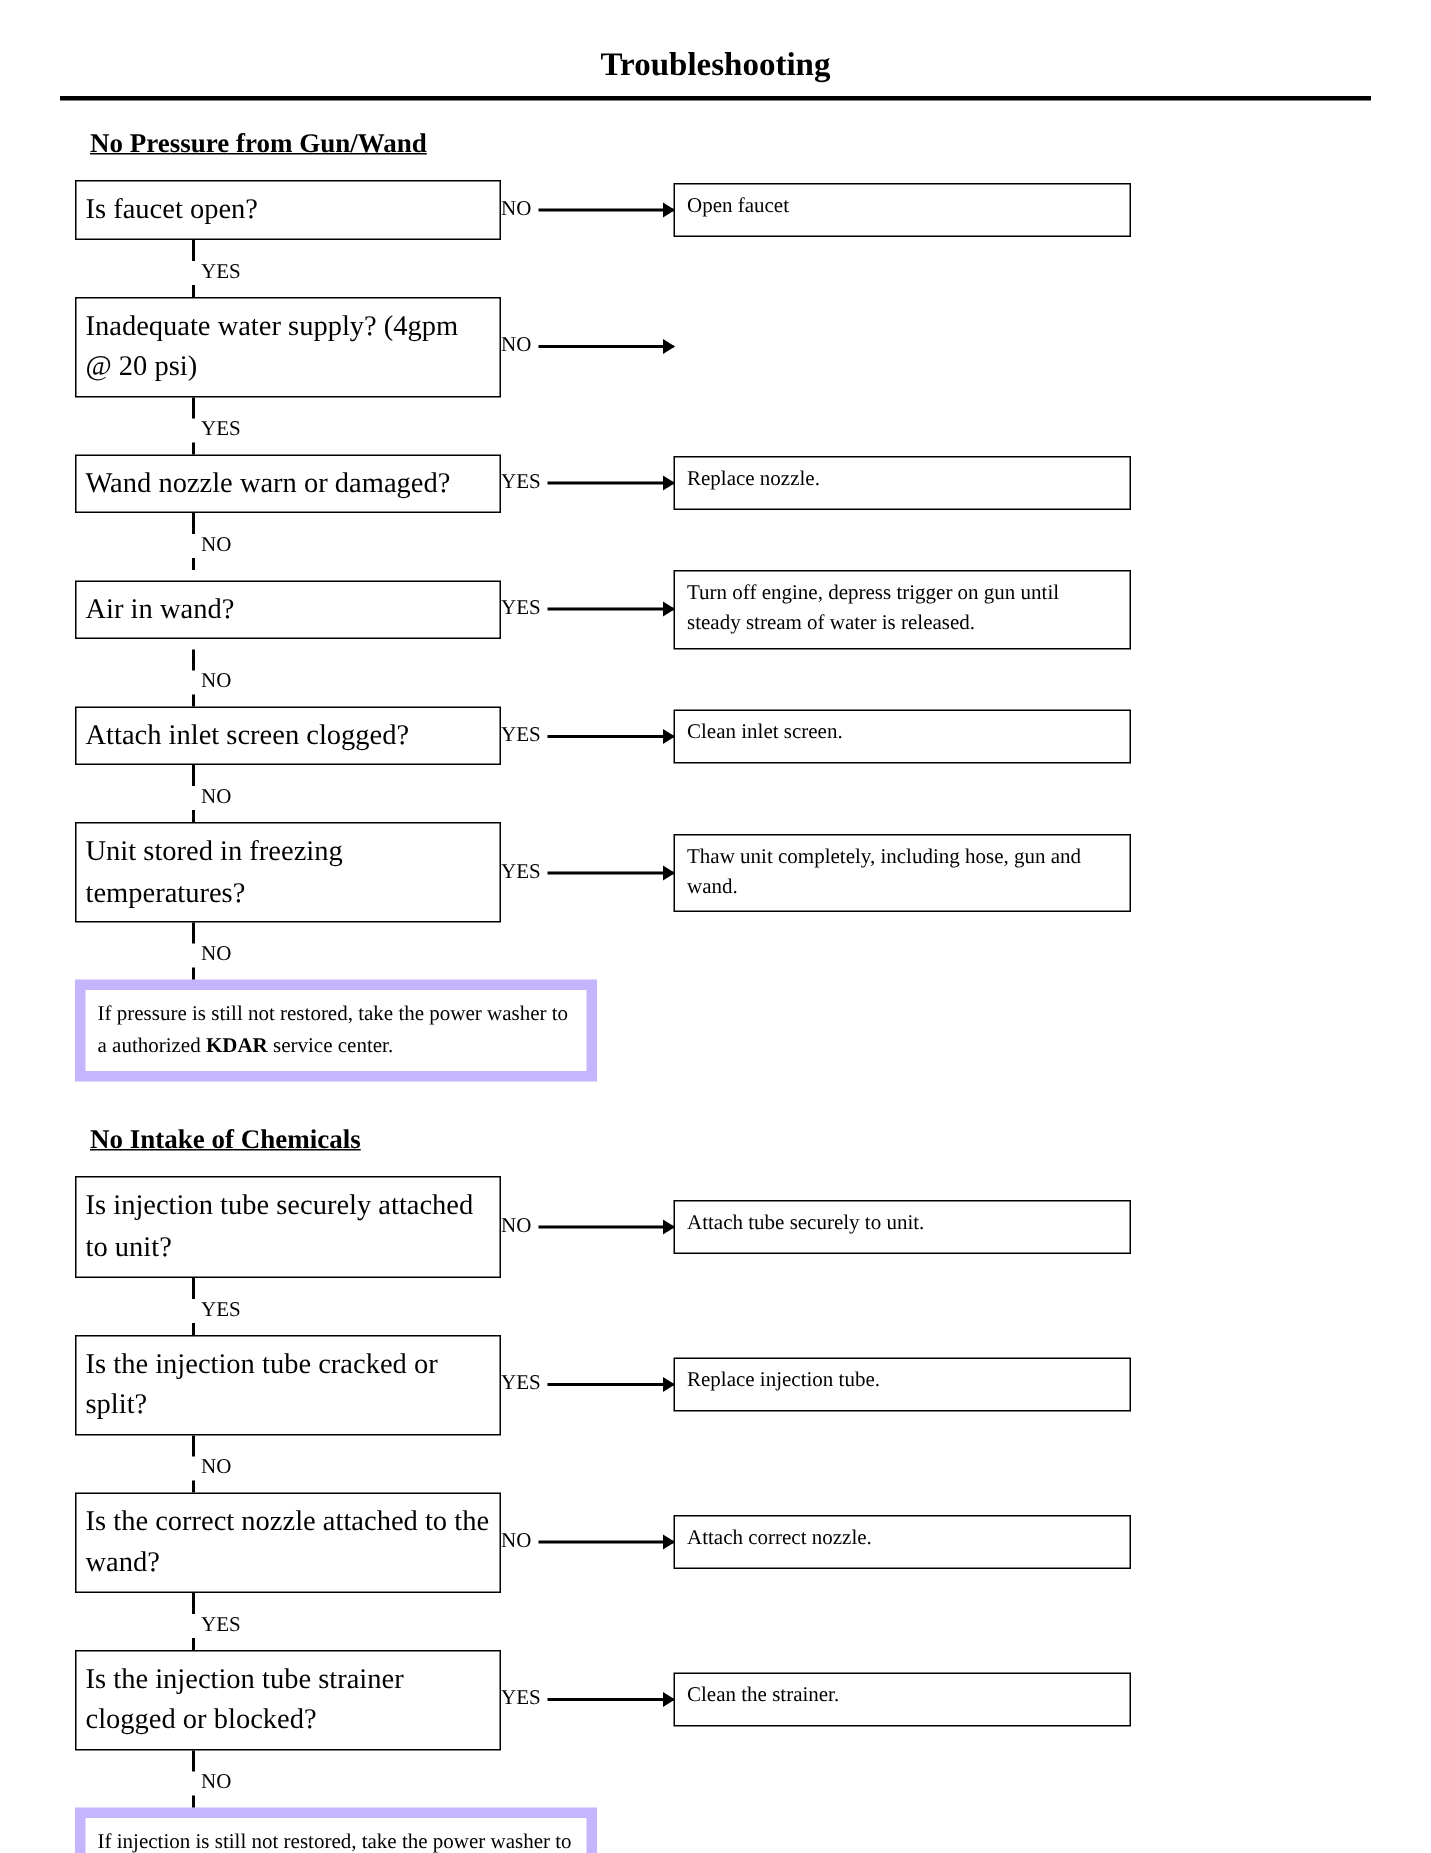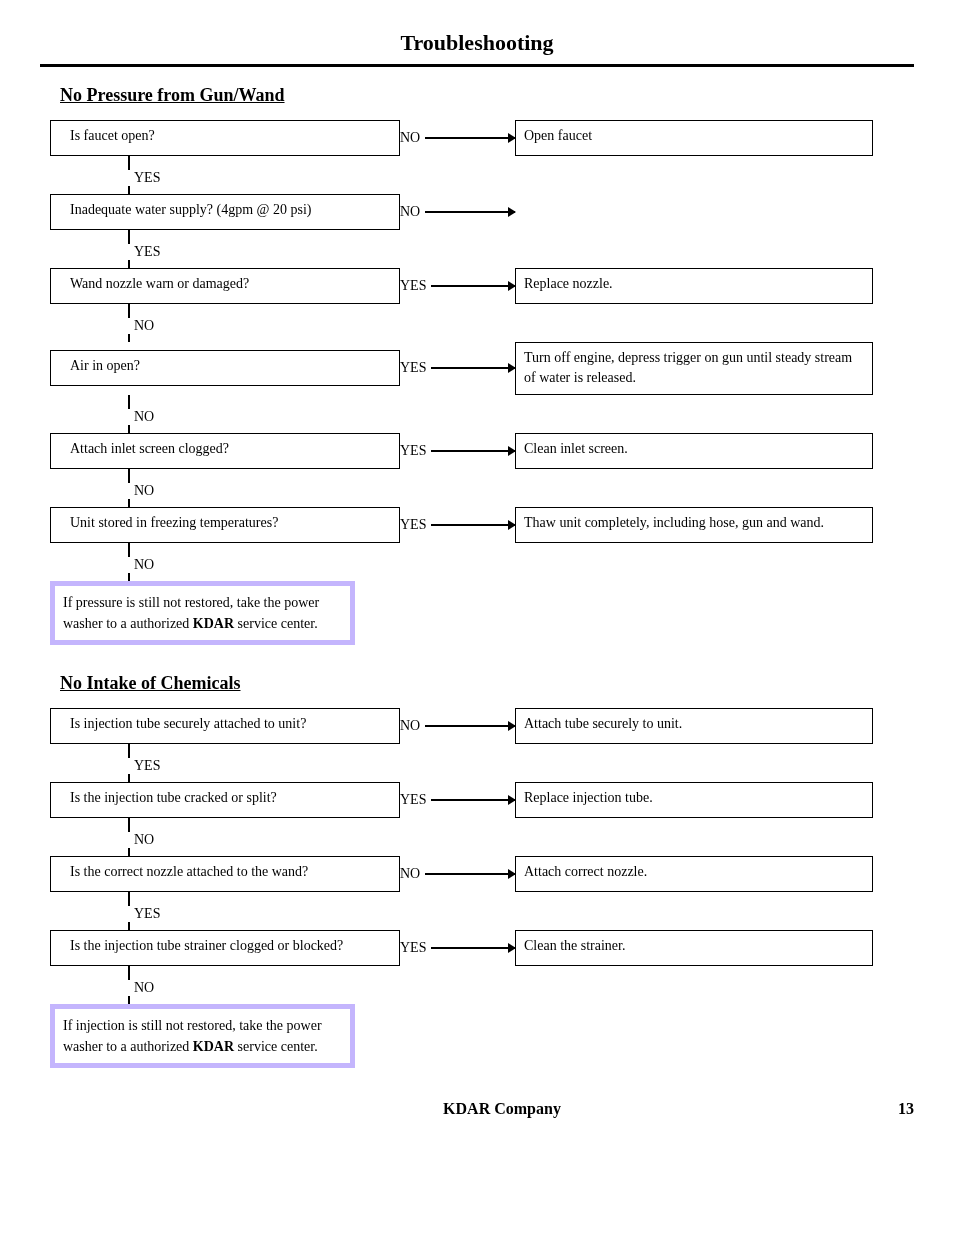--- a/index.html
+++ b/index.html
@@ -80,31 +80,31 @@
       margin-bottom: 0;
     }
 
     .vcol {
       display: flex;
       flex-direction: column;
     }
 
     .qbox {
       border: 1px solid #000;
-      padding: 5px 19px;
-      width: 350px;
+      padding: 5px 6px;
+      width: 284px;
       min-height: 36px;
-      font-size: 14px;
+      font-size: 19px;
       line-height: 1.45;
     }
 
     .abox {
       border: 1px solid #000;
       padding: 5px 8px;
-      width: 358px;
+      width: 305px;
       min-height: 36px;
       font-size: 14px;
       line-height: 1.45;
     }
 
     .hconn {
       display: flex;
       align-items: center;
       width: 115px;
       justify-content: center;
@@ -140,23 +140,23 @@
       background: #000;
       margin-left: 18px;
     }
 
     .vlabel {
       font-size: 14px;
       margin-left: 24px;
     }
 
     .tbox {
-      border: 5px solid #c4b5fd;
+      border: 7px solid #c4b5fd;
       padding: 6px 8px;
-      width: 305px;
+      width: 348px;
       font-size: 14px;
       line-height: 1.5;
     }
   </style>
 </head>
 <body>
 
 <div>
 
   <div class="page-title">Troubleshooting</div>
@@ -214,21 +214,21 @@
     </div>
 
     <div class="vcol indent">
       <div class="vdown" style="height:14px;"></div>
       <div class="vlabel">NO</div>
       <div class="vdown" style="height:8px;"></div>
     </div>
 
     <div class="frow">
       <div class="qbox">
-        <span>Air in open?</span>
+        <span>Air in wand?</span>
       </div>
       <div class="hconn">
         <span class="hlabel">YES</span>
         <span class="hline"></span>
       </div>
       <div class="abox">
         <span>Turn off engine, depress trigger on gun until steady stream of water is released.</span>
       </div>
     </div>
 

